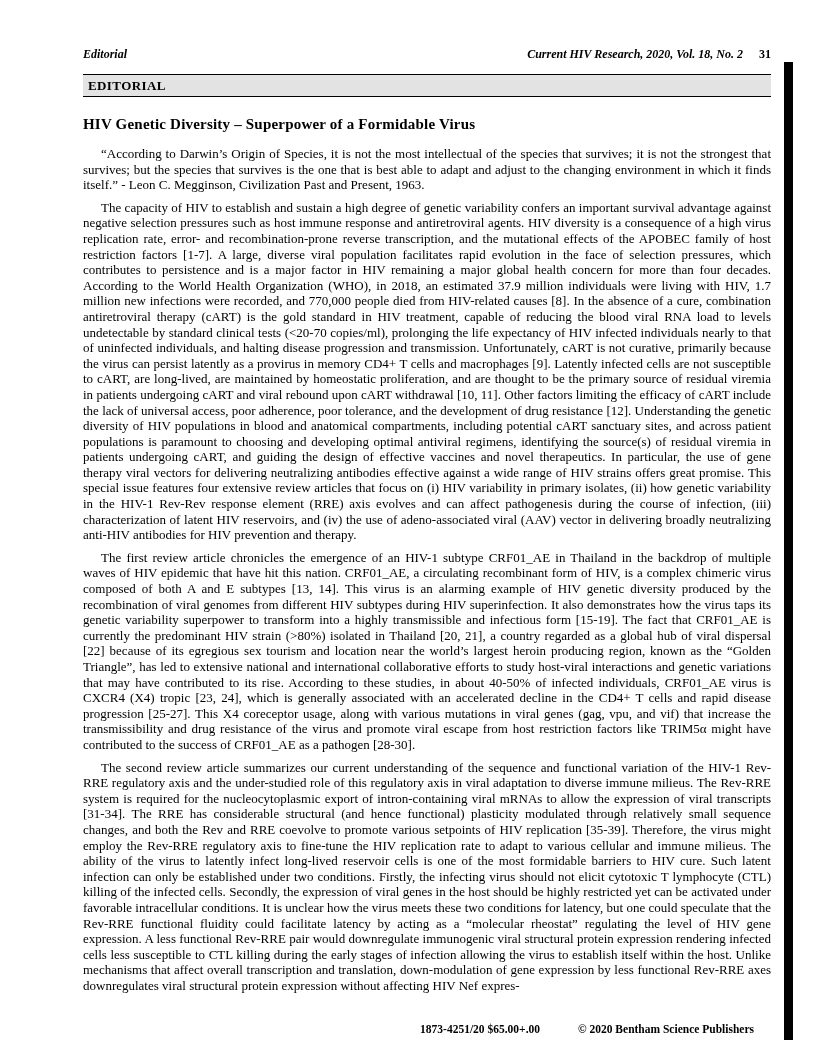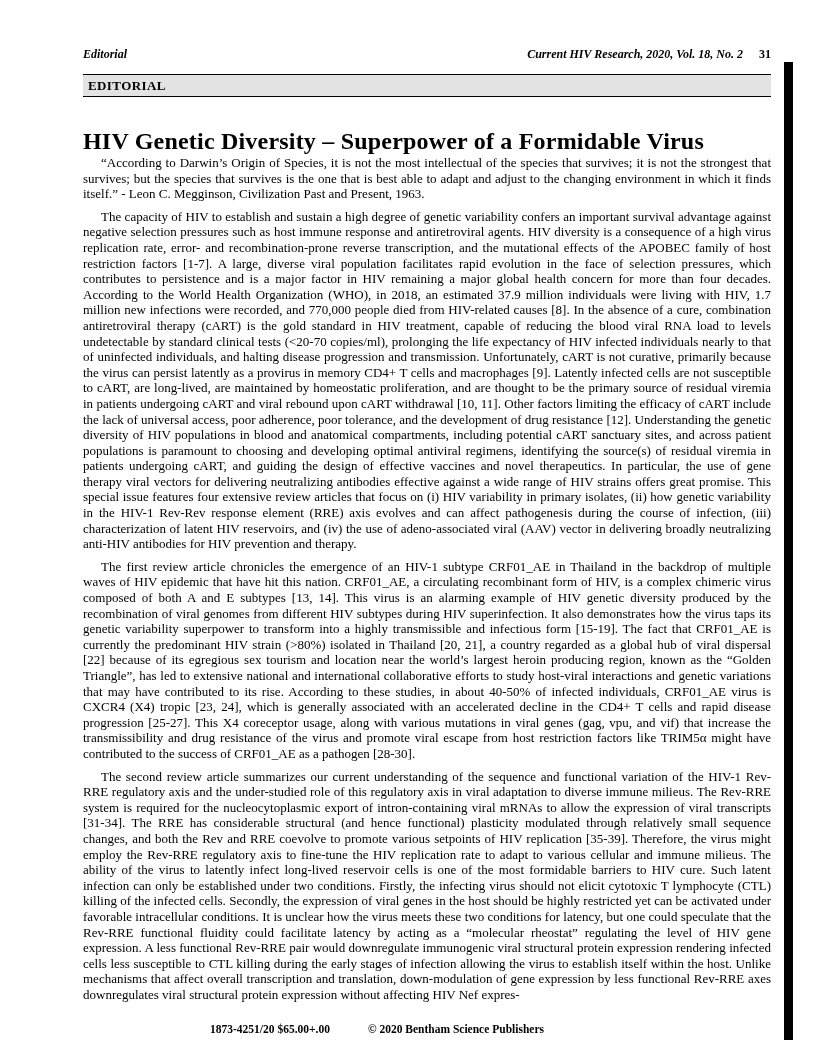--- a/index.html
+++ b/index.html
@@ -43,39 +43,39 @@
     margin-top: 12px;
     background: #e3e3e3;
     border-top: 1px solid #000000;
     border-bottom: 1px solid #000000;
     padding: 3px 5px 2px 5px;
     font-weight: bold;
     font-size: 13px;
     letter-spacing: 0.4px;
   }
   .title {
-    margin-top: 31px;
-    font-size: 24px;
+    margin-top: 19px;
+    font-size: 15px;
     font-weight: bold;
     letter-spacing: 0.2px;
   }
-  .body-text { }
+  .body-text { margin-top: 13px; }
   .para {
     font-size: 13px;
     line-height: 15.6px;
     text-align: justify;
     text-indent: 18px;
     margin: 0 0 7px 0;
   }
   .footer {
     position: absolute;
     left: 0;
     right: 62px;
     top: 1023px;
-    text-align: center;
+    text-align: right;
     font-size: 11.5px;
     font-weight: bold;
   }
   .footer-issn { margin-right: 38px; }
 </style>
 </head>
 <body>
 
 <div class="page">
 

